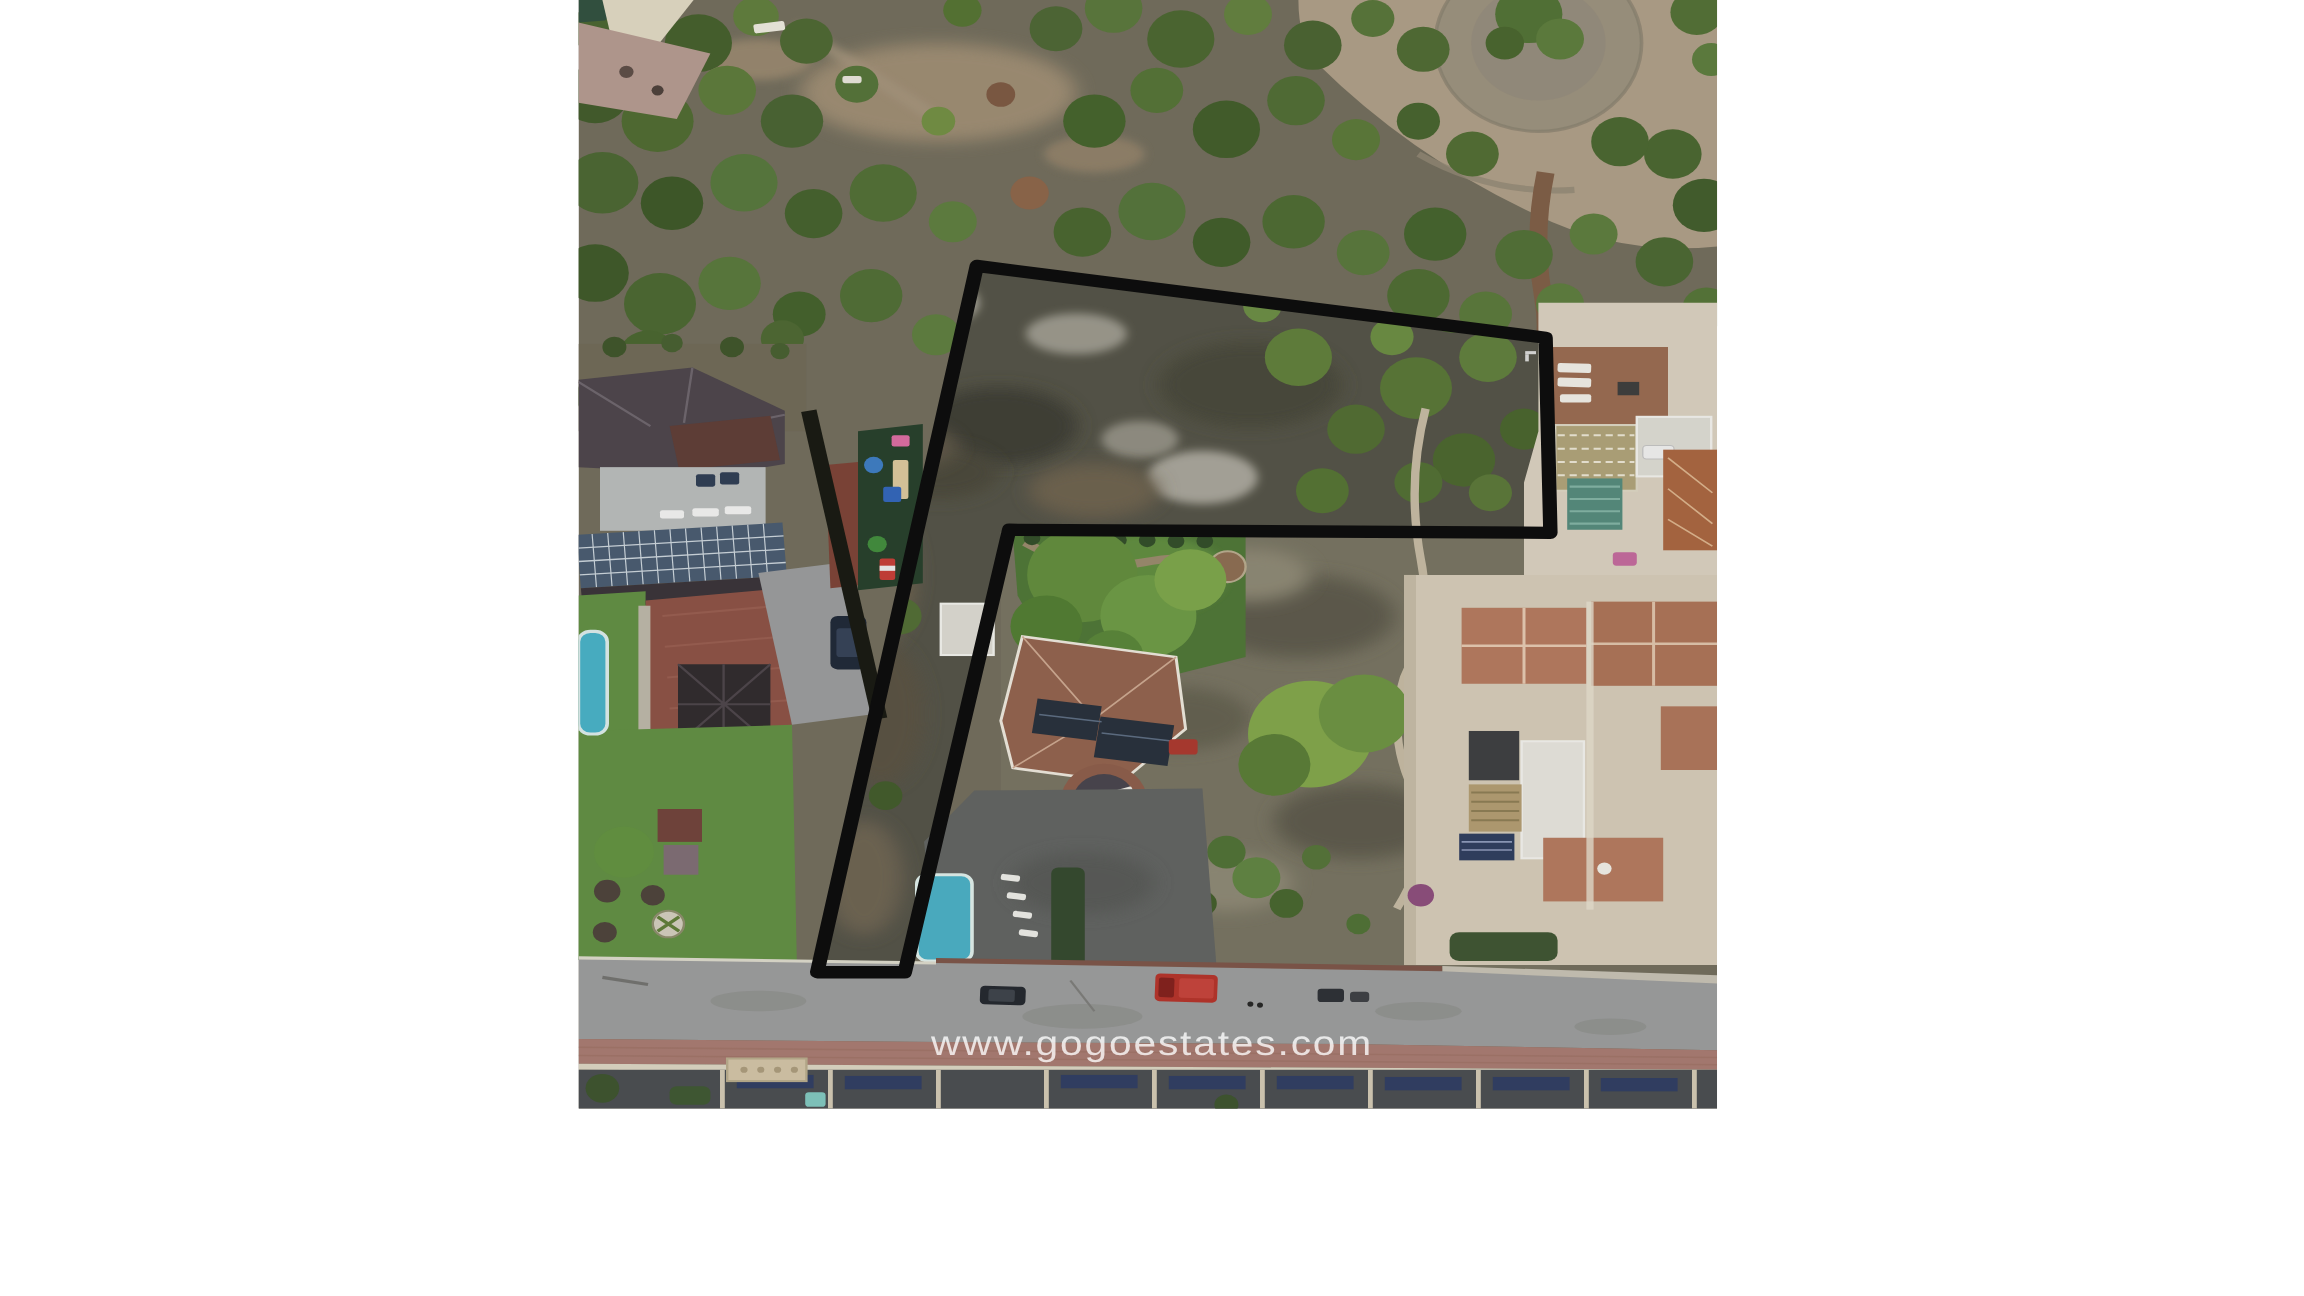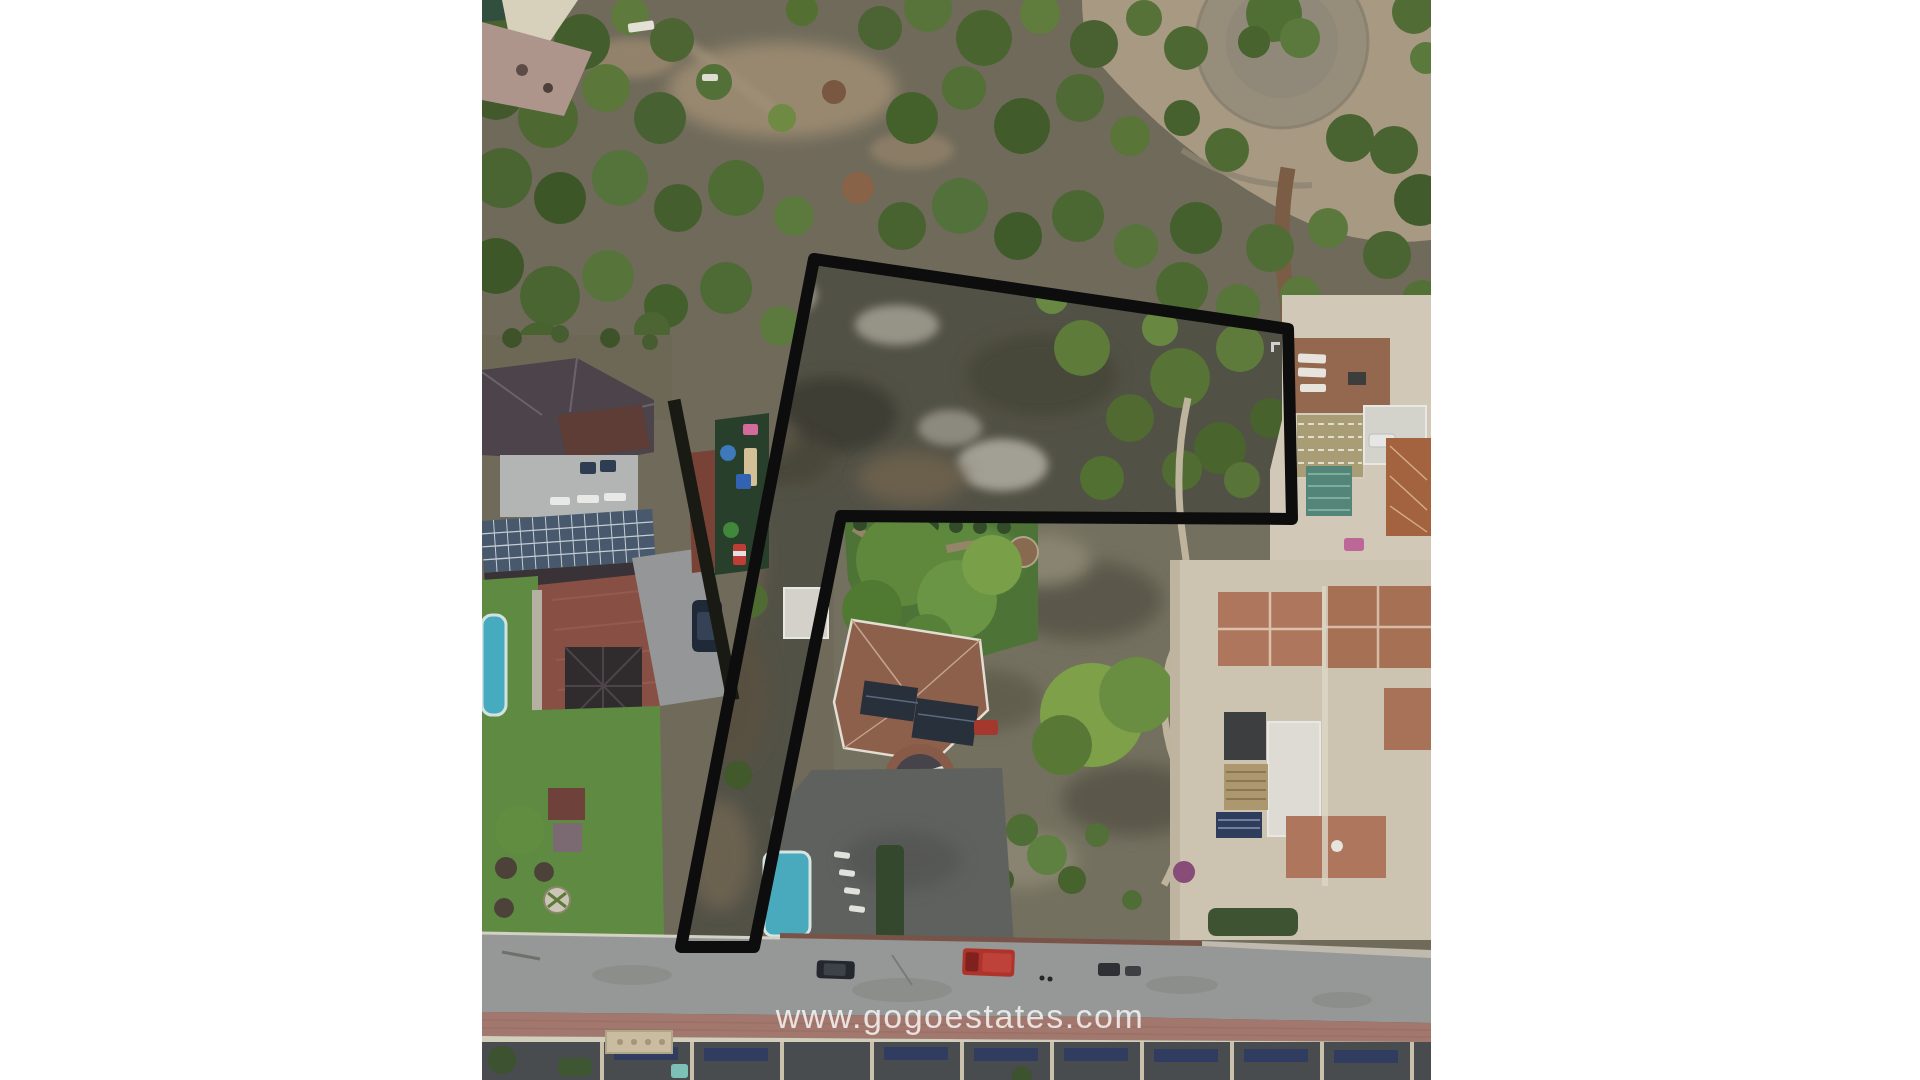--- a/index.html
+++ b/index.html
@@ -1,21 +1,21 @@
 <!DOCTYPE html>
 <html><head>
 <meta charset="utf-8">
 <style>
   html,body{margin:0;padding:0;background:#ffffff;width:1920px;height:1080px;overflow:hidden;
             font-family:"Liberation Sans", sans-serif;}
   .stage{position:relative;width:1920px;height:1080px;background:#ffffff;}
   .margin{position:absolute;top:0;height:1080px;background:#ffffff;}
   .margin.left{left:0;width:482px;}
   .margin.right{left:1431px;width:489px;}
-  .photo{position:absolute;left:482px;top:0;width:949px;height:1080px;overflow:hidden;}
+  .photo{position:absolute;left:482px;top:0;width:949px;height:924px;overflow:hidden;}
   .photo svg{display:block;width:100%;height:100%;}
   .wm{font-family:"Liberation Sans", sans-serif;font-weight:400;letter-spacing:1.5px;}
   .outline{fill:none;stroke:#0d0d0d;stroke-width:12;stroke-linejoin:round;stroke-linecap:round;}
 </style>
 </head>
 <body>
 
 <div class="stage">
   <div class="margin left"></div>
   <div class="margin right"></div>

